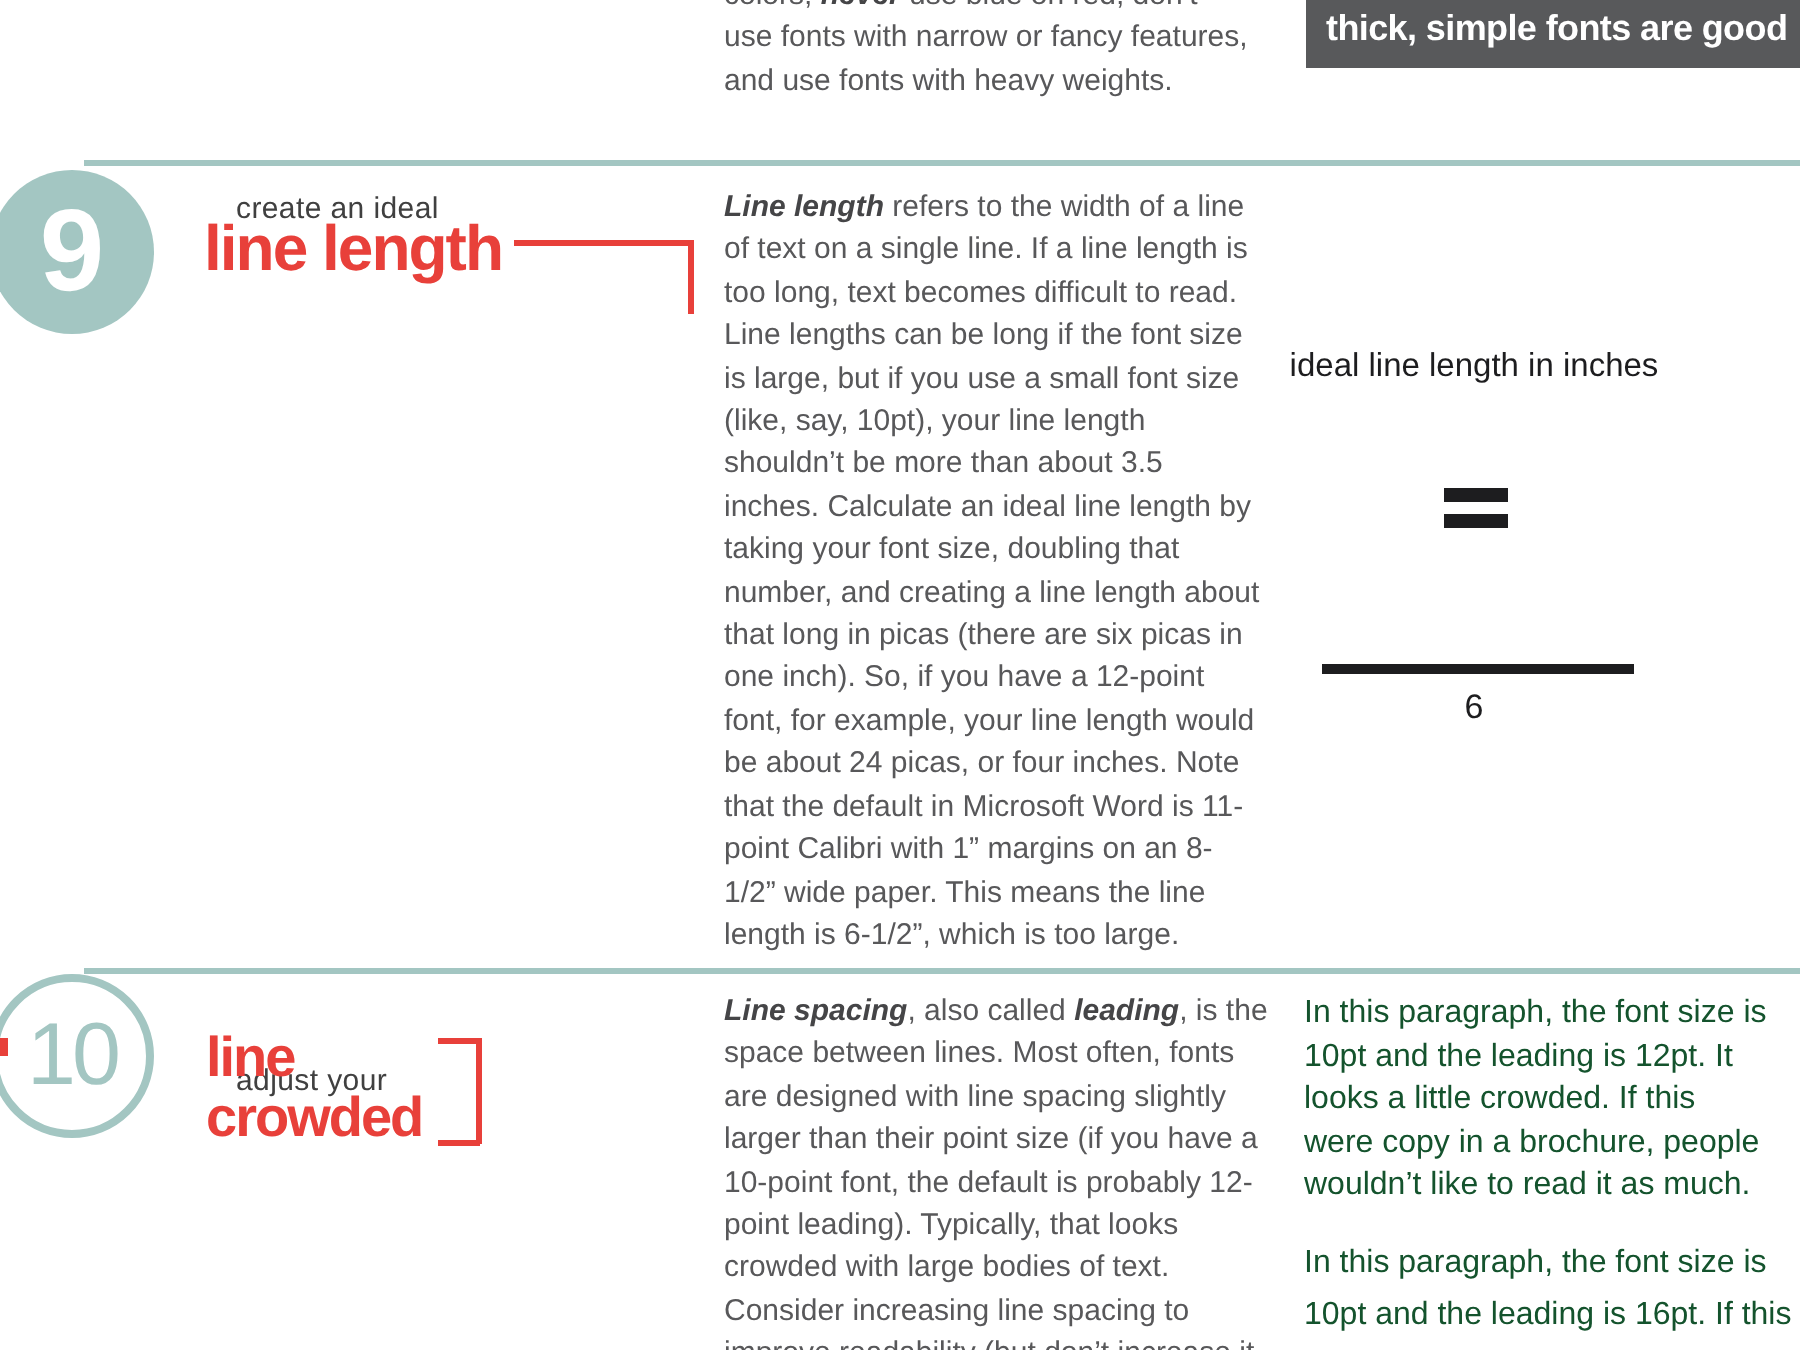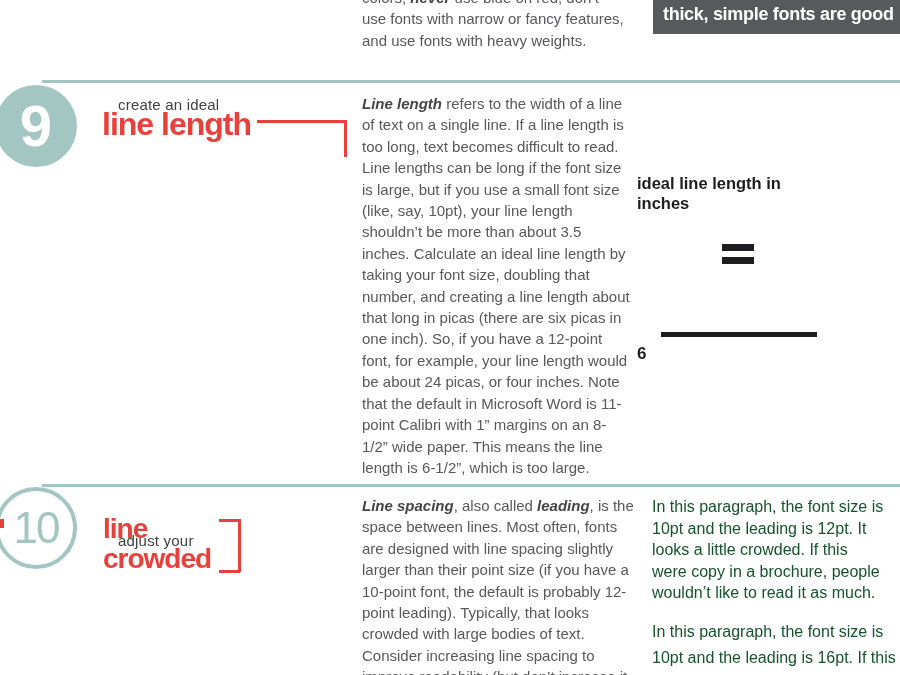--- a/index.html
+++ b/index.html
@@ -14,21 +14,21 @@
   .badge-10{left:-5px;top:487px;width:74px;height:74px;background:#ffffff;border:4px solid #a3c6c2;}
   .badge-10 span{color:#a3c6c2;font-size:44px;font-weight:normal;line-height:74px;letter-spacing:-2px;}
   .eyebrow{position:absolute;color:#404040;font-size:15px;font-weight:normal;letter-spacing:.2px;}
   .red-title{position:absolute;color:#e8403a;font-weight:bold;letter-spacing:-1px;line-height:1;}
   .title-9{left:102px;top:108px;font-size:32px;}
   .title-10a{left:103px;top:515px;font-size:28px;}
   .title-10b{left:103px;top:545px;font-size:28px;}
   .redline{position:absolute;background:#e8403a;}
   .callout{position:absolute;left:653px;top:0;width:260px;height:34px;background:#58595b;}
   .callout span{display:block;padding:4px 0 0 10px;color:#ffffff;font-size:18px;font-weight:bold;letter-spacing:-.3px;}
-  .formula{position:absolute;color:#1d1d1f;text-align:left;font-weight:bold;}
+  .formula{position:absolute;color:#1d1d1f;text-align:center;font-weight:normal;}
   .f-label{left:637px;top:173px;width:200px;font-size:16.5px;line-height:20px;}
   .f-num{left:637px;top:301px;width:200px;font-size:18px;letter-spacing:-.3px;}
   .f-den{left:637px;top:344px;width:200px;font-size:17px;}
   .eq-bar{position:absolute;left:722px;width:32px;height:7px;background:#1d1d1f;}
   .frac-bar{position:absolute;left:661px;top:332px;width:156px;height:4.5px;background:#1d1d1f;}
   .serif{font-family:Liberation Sans, sans-serif;color:#14532d;font-size:16px;}
 </style>
 </head>
 <body>
 

